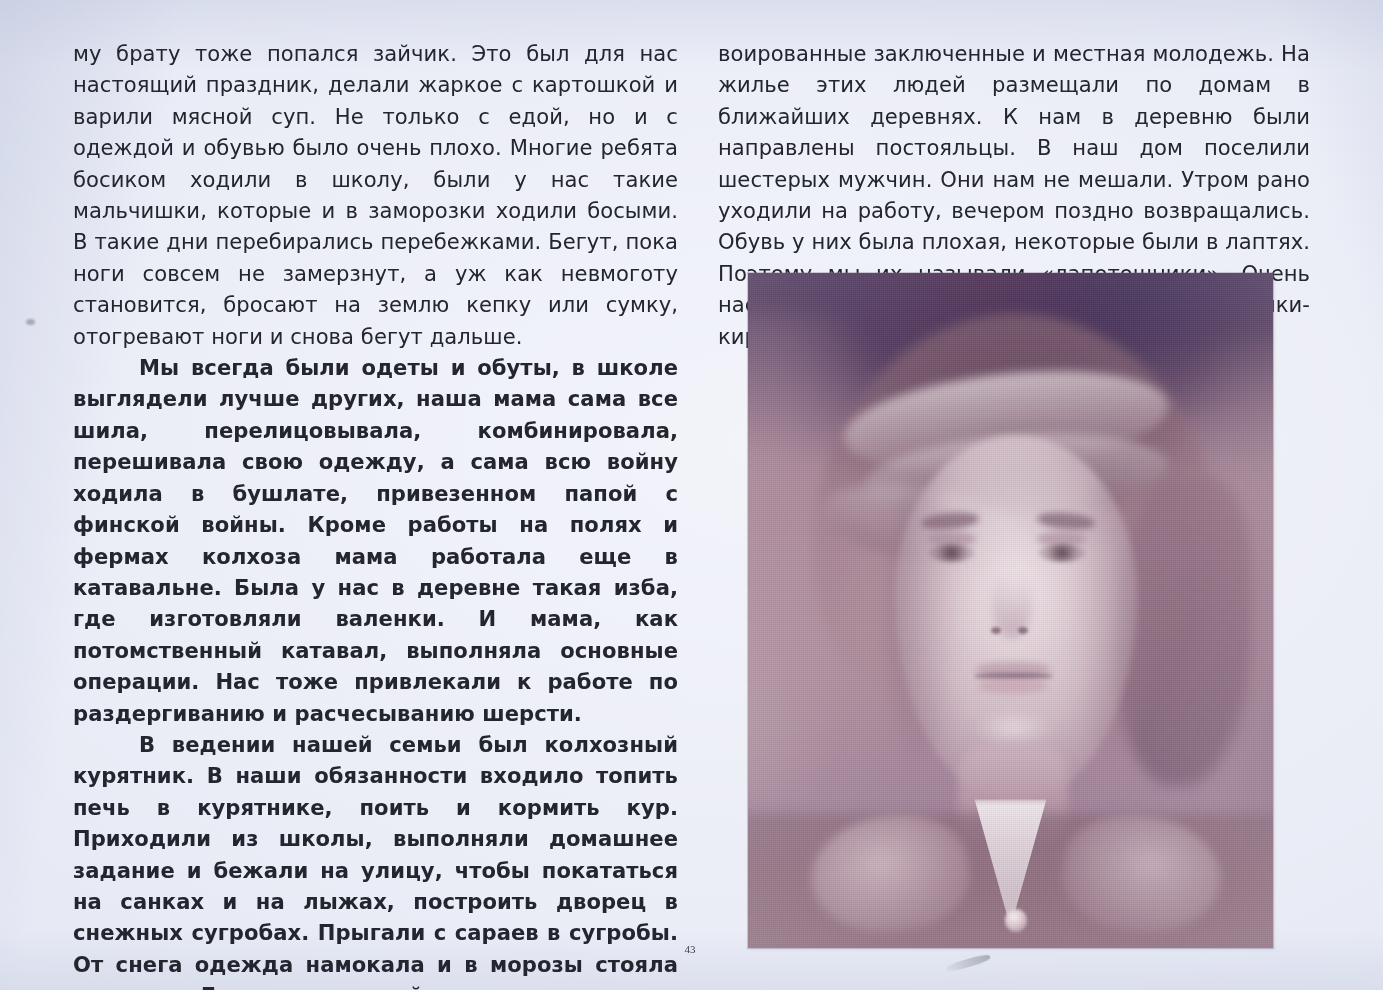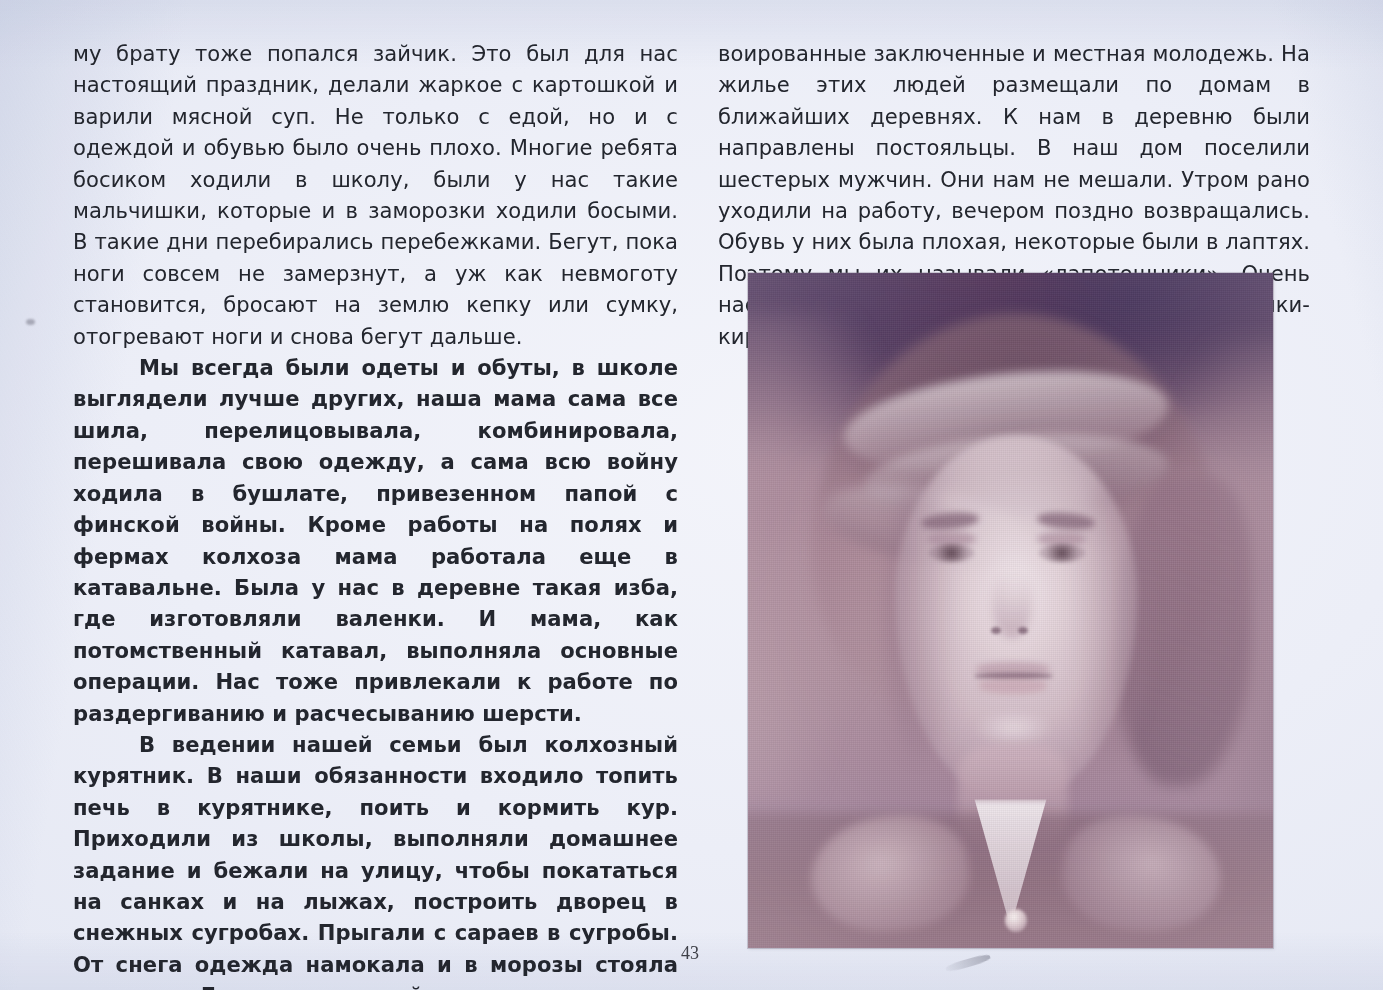--- a/index.html
+++ b/index.html
@@ -297,21 +297,21 @@
   }
 
   
   #page-number {
     position: absolute;
     left: 670px;
     top: 943px;
     width: 40px;
     text-align: center;
     font-family: "Liberation Serif", serif;
-    font-size: 18px;
+    font-size: 11px;
     color: #3d3f47;
   }
 
   
   #pencil-mark {
     position: absolute;
     left: 945px;
     top: 959px;
     width: 46px;
     height: 8px;

